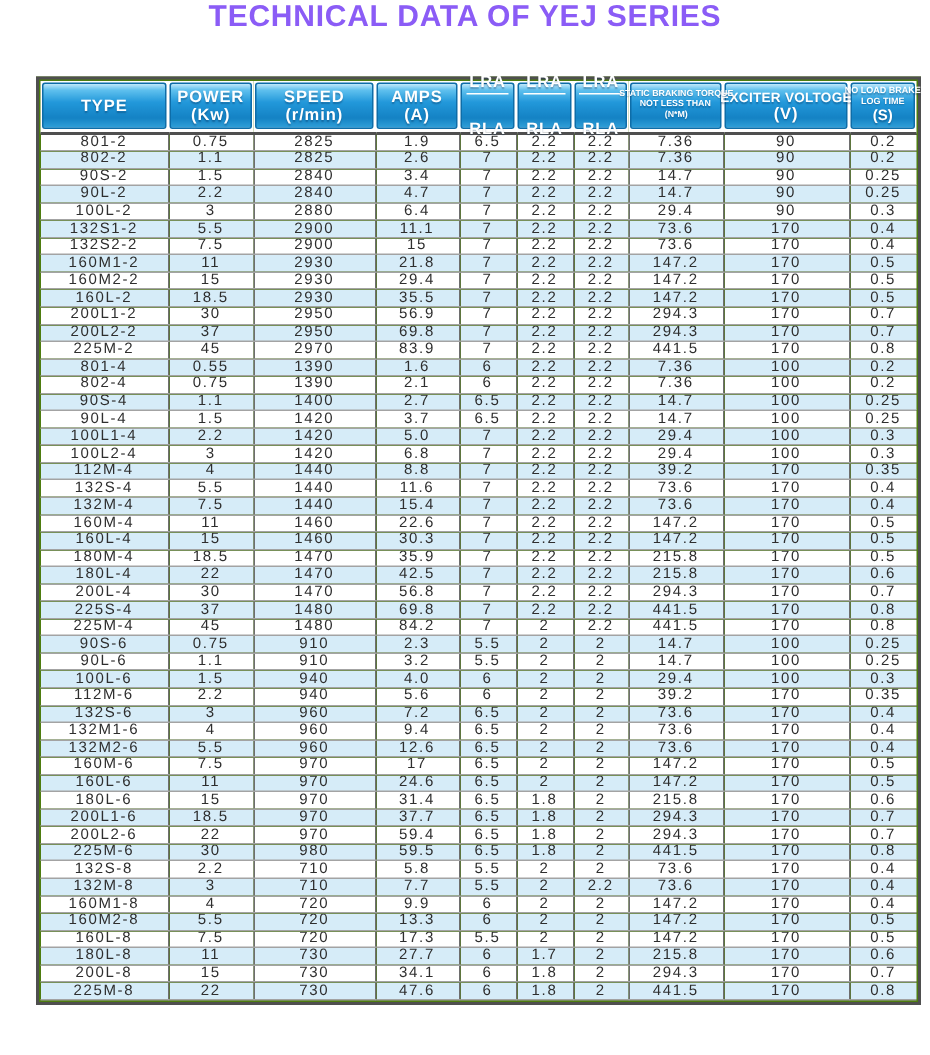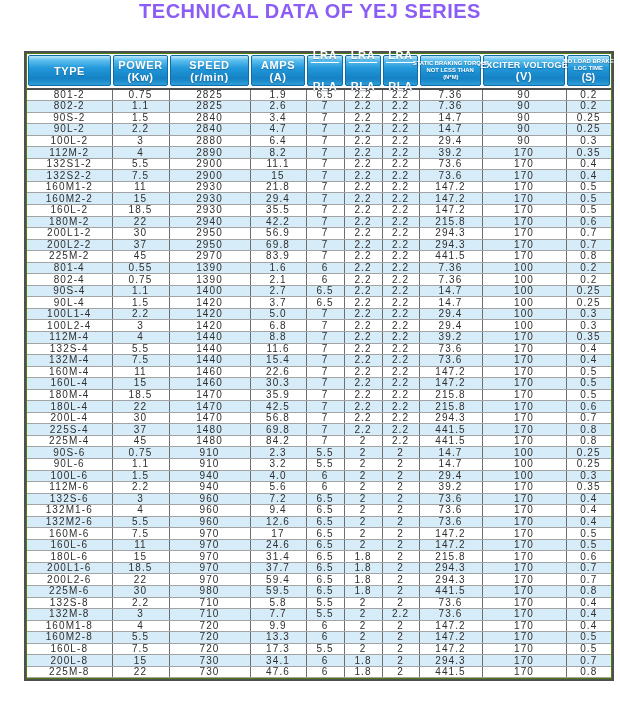--- a/index.html
+++ b/index.html
@@ -191,32 +191,20 @@
           <td>2880</td>
           <td>6.4</td>
           <td>7</td>
           <td>2.2</td>
           <td>2.2</td>
           <td>29.4</td>
           <td>90</td>
           <td>0.3</td>
         </tr>
         <tr>
-          <td>112M-2</td>
-          <td>4</td>
-          <td>2890</td>
-          <td>8.2</td>
-          <td>7</td>
-          <td>2.2</td>
-          <td>2.2</td>
-          <td>39.2</td>
-          <td>170</td>
-          <td>0.35</td>
-        </tr>
-        <tr>
           <td>132S1-2</td>
           <td>5.5</td>
           <td>2900</td>
           <td>11.1</td>
           <td>7</td>
           <td>2.2</td>
           <td>2.2</td>
           <td>73.6</td>
           <td>170</td>
           <td>0.4</td>
@@ -263,32 +251,20 @@
           <td>2930</td>
           <td>35.5</td>
           <td>7</td>
           <td>2.2</td>
           <td>2.2</td>
           <td>147.2</td>
           <td>170</td>
           <td>0.5</td>
         </tr>
         <tr>
-          <td>180M-2</td>
-          <td>22</td>
-          <td>2940</td>
-          <td>42.2</td>
-          <td>7</td>
-          <td>2.2</td>
-          <td>2.2</td>
-          <td>215.8</td>
-          <td>170</td>
-          <td>0.6</td>
-        </tr>
-        <tr>
           <td>200L1-2</td>
           <td>30</td>
           <td>2950</td>
           <td>56.9</td>
           <td>7</td>
           <td>2.2</td>
           <td>2.2</td>
           <td>294.3</td>
           <td>170</td>
           <td>0.7</td>
@@ -717,20 +693,32 @@
           <td>160L-8</td>
           <td>7.5</td>
           <td>720</td>
           <td>17.3</td>
           <td>5.5</td>
           <td>2</td>
           <td>2</td>
           <td>147.2</td>
           <td>170</td>
           <td>0.5</td>
+        </tr>
+        <tr>
+          <td>180L-8</td>
+          <td>11</td>
+          <td>730</td>
+          <td>27.7</td>
+          <td>6</td>
+          <td>1.7</td>
+          <td>2</td>
+          <td>215.8</td>
+          <td>170</td>
+          <td>0.6</td>
         </tr>
         <tr>
           <td>200L-8</td>
           <td>15</td>
           <td>730</td>
           <td>34.1</td>
           <td>6</td>
           <td>1.8</td>
           <td>2</td>
           <td>294.3</td>

